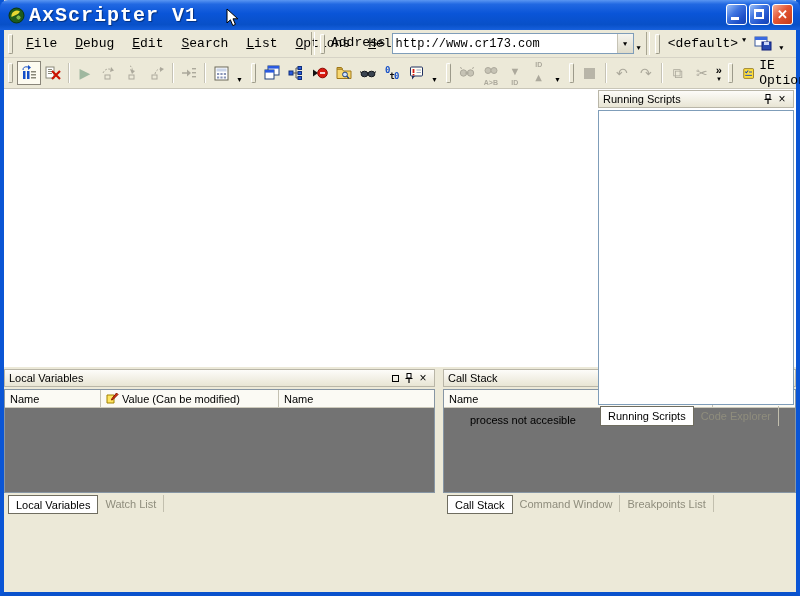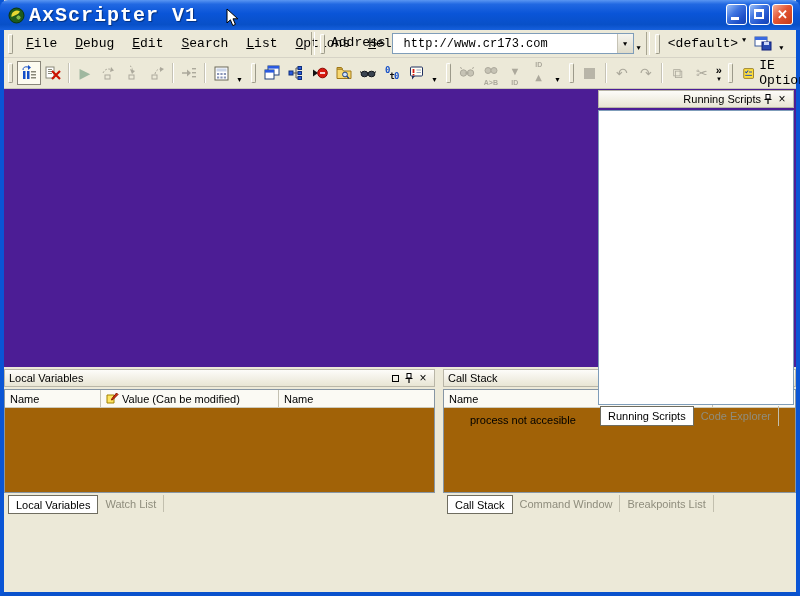--- a/index.html
+++ b/index.html
@@ -31,21 +31,21 @@
   .menurow{height:27px;display:flex;align-items:stretch;border-bottom:1px solid #d6d3c6;
     font-family:"Liberation Mono","DejaVu Sans Mono",monospace;font-size:13px;}
   .band{display:flex;align-items:center;}
   .band-edge{width:2px;margin:2px 1px;border-left:1px solid #a8a592;border-right:1px solid #ffffff;}
   .grip{width:3px;height:18px;margin:0 4px 0 4px;background:#ECE9D8;border:1px solid;
     border-color:#ffffff #9c9a8a #9c9a8a #ffffff;border-radius:2px;flex:0 0 auto;}
   .menu-item{padding:3px 9px;color:#000;cursor:default;}
   .menu-item::first-letter{text-decoration:underline;}
   .addr-label{margin:0 6px 2px 2px;}
   .combo{display:flex;align-items:stretch;background:#fff;border:1px solid #7F9DB9;height:19px;width:240px;}
-  .combo input{flex:1;border:none;outline:none;background:#fff;padding:0 11px;
+  .combo input{flex:1;border:none;outline:none;background:#fff;padding:0 3px;
     font-family:"Liberation Mono","DejaVu Sans Mono",monospace;font-size:12px;}
   .combo-drop{width:15px;display:flex;align-items:center;justify-content:center;font-size:7px;
     background:linear-gradient(180deg,#f6f5f0,#dedbca);border-left:1px solid #c6c3b5;}
   .overflow-arrow{font-size:7px;align-self:flex-end;margin:0 4px 5px 3px;color:#000;}
   .flatbtn{display:flex;align-items:flex-start;gap:4px;padding:2px 4px;cursor:default;}
   .drop-glyph{font-size:7px;}
   .profile-icon{width:18px;height:15px;}
   
   .toolrow{height:30px;display:flex;align-items:center;border-bottom:1px solid #c9c6b8;}
   .tbtn{width:24px;height:24px;display:flex;align-items:center;justify-content:center;
@@ -54,21 +54,21 @@
   .sep{width:1px;height:20px;background:#c6c3b5;border-right:1px solid #fff;margin:0 3px;flex:0 0 auto;}
   .gray-glyph{color:#ACA99C;font-size:14px;line-height:1;}
   .gray-glyph.small{font-size:11px;}
   .idtxt{font-size:7px;color:#ACA99C;line-height:1;text-align:center;font-weight:bold;}
   .chev-stack{display:flex;flex-direction:column;align-items:center;line-height:1;margin:0 2px;}
   .chev-stack .c1{font-size:11px;font-weight:bold;}
   .chev-stack .c2{font-size:6px;}
   .iebtn{display:flex;align-items:center;gap:5px;padding:2px 6px;
     font-family:"Liberation Mono","DejaVu Sans Mono",monospace;font-size:13px;}
   
-  .mainarea{flex:1;position:relative;background:#4c1d95;text-align:right;}
+  .mainarea{flex:1;position:relative;background:#ffffff;}
   .dockpane{position:absolute;top:1px;right:2px;width:196px;height:336px;display:flex;flex-direction:column;}
   .pane-header{height:18px;display:flex;align-items:center;padding:0 4px;box-sizing:border-box;
     background:linear-gradient(180deg,#FDFCF9,#E8E5D4);border:1px solid #b9b6a8;font-size:11px;}
   .pane-title{flex:1;}
   .hbtn{width:14px;height:13px;display:flex;align-items:center;justify-content:center;cursor:default;}
   .boxglyph{width:7px;height:7px;border:1px solid #000;box-sizing:border-box;}
   .xglyph{font-size:12px;line-height:1;}
   .pane-body{flex:1;margin-top:2px;background:#fff;border:1px solid #7F9DB9;}
   .pane-tabs{height:20px;display:flex;align-items:stretch;font-size:11px;padding:1px 2px 0 2px;}
   .tab{display:flex;align-items:center;padding:0 7px;color:#8f8d7d;border-right:1px solid #c2bfae;cursor:default;}
@@ -78,21 +78,21 @@
   .panel{display:flex;flex-direction:column;}
   .panel.left{width:431px;}
   .panel-gap{width:8px;}
   .panel.right{flex:1;}
   .list-frame{flex:1;margin-top:2px;border:1px solid #8796A4;background:#fff;
     display:flex;flex-direction:column;overflow:hidden;}
   .cols{display:flex;height:17px;background:#FBFAF4;border-bottom:1px solid #cdcabb;
     font-size:11px;align-items:center;flex:0 0 auto;}
   .col{padding:0 5px;display:flex;align-items:center;gap:3px;height:100%;box-sizing:border-box;}
   .col.sep-r{border-right:1px solid #c4c1b2;}
-  .list-body{flex:1;background:#a16207;font-size:11px;}
+  .list-body{flex:1;background:#737373;font-size:11px;}
   .stack-row{padding:6px 0 0 26px;}
   .panel-tabs{height:22px;display:flex;align-items:flex-start;font-size:11px;padding:2px 2px 0 4px;}
   .panel-tabs .tab{height:17px;}
   
   .cursor{position:absolute;left:222px;top:8px;z-index:50;pointer-events:none;}
 </style>
 </head>
 <body>
 
 <div class="window">

